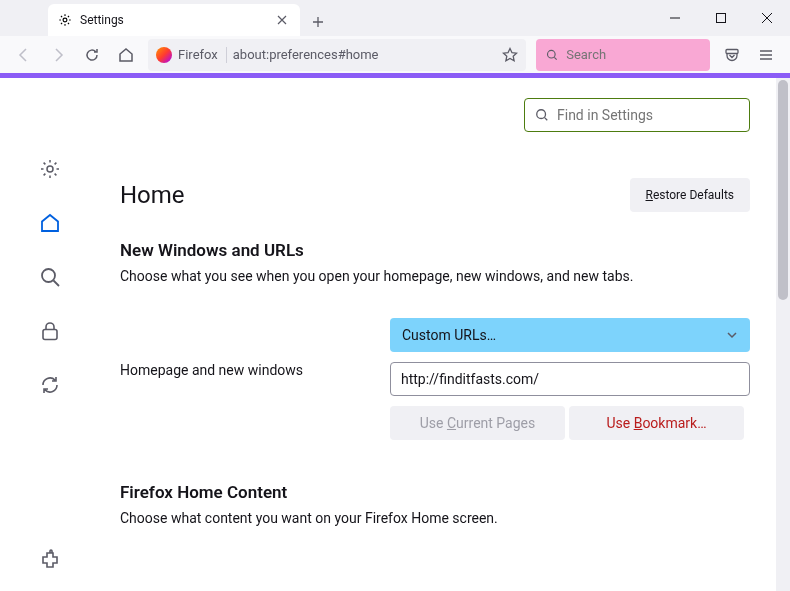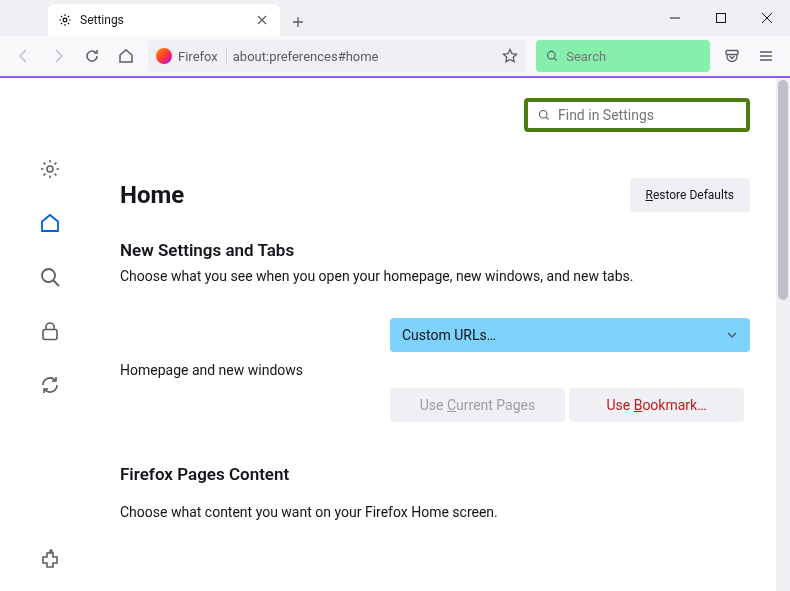--- a/index.html
+++ b/index.html
@@ -1,78 +1,78 @@
 <!DOCTYPE html>
 <html><head>
   <meta charset="utf-8">
   <style>
     * { margin: 0; padding: 0; box-sizing: border-box; font-family: -apple-system, BlinkMacSystemFont, "Segoe UI", Roboto, sans-serif; }
     body { width: 790px; height: 591px; background: #fff; overflow: hidden; position: relative; }
     
     
     .titlebar { height: 36px; background: #f0f0f4; display: flex; align-items: flex-end; padding-left: 48px; position: relative; }
-    .tab { background: #fff; height: 32px; width: 232px; border-radius: 6px 6px 0 0; display: flex; align-items: center; padding: 0 10px; gap: 8px; margin-top: 4px; }
+    .tab { background: #fff; height: 32px; width: 252px; border-radius: 6px 6px 0 0; display: flex; align-items: center; padding: 0 10px; gap: 8px; margin-top: 4px; }
     .tab-icon { width: 14px; height: 14px; display: flex; align-items: center; justify-content: center; }
     .tab-title { font-size: 12px; color: #15141a; flex: 1; }
     .tab-close { width: 16px; height: 16px; display: flex; align-items: center; justify-content: center; color: #5b5b66; }
     .newtab { width: 28px; height: 28px; display: flex; align-items: center; justify-content: center; color: #5b5b66; margin-left: 4px; margin-top: 4px; }
     .window-controls { position: absolute; right: 0; top: 0; height: 36px; display: flex; }
     .win-btn { width: 46px; height: 36px; display: flex; align-items: center; justify-content: center; color: #15141a; }
     
     
-    .toolbar { height: 42px; background: #f9f9fb; display: flex; align-items: center; padding: 0 8px; gap: 2px; border-bottom: 2px solid #8b5cf6; }
+    .toolbar { height: 42px; background: #f9f9fb; display: flex; align-items: center; padding: 0 8px; gap: 2px; border-bottom: 5px solid #8b5cf6; }
     .tb-btn { width: 32px; height: 32px; display: flex; align-items: center; justify-content: center; color: #5b5b66; border-radius: 4px; }
     .tb-btn.disabled { color: #bfbfc9; }
     .urlbar { flex: 0 0 auto; width: 378px; height: 32px; background: #f0f0f4; border-radius: 4px; display: flex; align-items: center; padding: 0 8px; margin: 0 4px; gap: 6px; }
     .urlbar-identity { display: flex; align-items: center; gap: 6px; padding-right: 8px; border-right: 1px solid #cfcfd8; }
     .firefox-logo { width: 16px; height: 16px; background: linear-gradient(135deg, #ff9500, #ff3b30, #a700ff); border-radius: 50%; }
     .identity-label { font-size: 13px; color: #5b5b66; }
     .url-text { font-size: 13px; color: #5b5b66; flex: 1; }
     .star-btn { color: #5b5b66; }
-    .searchbar { flex: 1; height: 32px; background: #86efac; border-radius: 4px; display: flex; align-items: center; padding: 0 10px; gap: 8px; color: #5b5b66; margin: 0 4px; }
+    .searchbar { flex: 1; height: 32px; background: #f9a8d4; border-radius: 4px; display: flex; align-items: center; padding: 0 10px; gap: 8px; color: #5b5b66; margin: 0 4px; }
     .searchbar input { border: none; background: transparent; outline: none; font-size: 13px; color: #5b5b66; width: 100%; }
     
     
     .content-wrap { display: flex; height: calc(591px - 78px); position: relative; }
     .scrollbar-track { position: absolute; right: 0; top: 0; width: 14px; height: 100%; background: #f0f0f4; }
     .scrollbar-thumb { position: absolute; right: 2px; top: 2px; width: 10px; height: 220px; background: #c0c0c8; border-radius: 5px; }
     
     
     .sidebar { width: 100px; padding-top: 80px; display: flex; flex-direction: column; align-items: center; gap: 32px; }
     .nav-icon { width: 22px; height: 22px; color: #5b5b66; display: flex; align-items: center; justify-content: center; }
     .nav-icon.active { color: #0060df; }
     
     
     .main { flex: 1; padding: 20px 40px 0 20px; overflow: hidden; position: relative; }
-    .find-settings { position: absolute; right: 40px; top: 20px; width: 226px; height: 34px; border: 4px solid #4d7c0f; border-radius: 4px; display: flex; align-items: center; padding: 0 10px; gap: 8px; }
+    .find-settings { position: absolute; right: 40px; top: 20px; width: 226px; height: 34px; border: 1px solid #4d7c0f; border-radius: 4px; display: flex; align-items: center; padding: 0 10px; gap: 8px; }
     .find-settings input { border: none; outline: none; font-size: 14px; flex: 1; }
     
     .section-header { display: flex; align-items: center; justify-content: space-between; margin-top: 80px; }
-    .page-title { font-size: 24px; font-weight: 700; color: #15141a; }
+    .page-title { font-size: 24px; font-weight: 400; color: #15141a; }
     .restore-btn { background: #f0f0f4; border: none; padding: 8px 16px; border-radius: 4px; font-size: 12px; color: #15141a; height: 34px; }
     .restore-btn .u { text-decoration: underline; }
     
     .subsection-title { font-size: 17px; font-weight: 600; color: #15141a; margin-top: 28px; }
     .subsection-desc { font-size: 14px; color: #15141a; margin-top: 8px; }
     
     .field-row { display: flex; align-items: flex-start; gap: 20px; margin-top: 34px; }
     .field-label { font-size: 14px; color: #15141a; width: 250px; }
     
     .dropdown { width: 360px; height: 34px; background: #7dd3fc; border: none; border-radius: 4px; display: flex; align-items: center; justify-content: space-between; padding: 0 12px; font-size: 14px; color: #15141a; }
     .dropdown-chevron { color: #5b5b66; }
     
     .text-input { width: 360px; height: 34px; border: 1px solid #8f8f9d; border-radius: 4px; padding: 0 10px; font-size: 14px; color: #15141a; outline: none; margin-top: 10px; }
     
     .button-row { display: flex; gap: 4px; margin-top: 10px; margin-left: 270px; }
     .secondary-btn { background: #f0f0f4; border: none; width: 175px; height: 34px; border-radius: 4px; font-size: 14px; color: #b91c1c; white-space: nowrap; overflow: hidden; text-overflow: ellipsis; padding: 0 12px; }
     .secondary-btn.disabled { color: #9e9ea7; }
     .secondary-btn .u { text-decoration: underline; }
     
     .content-section-title { font-size: 17px; font-weight: 600; margin-top: 42px; color: #15141a; }
-    .content-section-desc { font-size: 14px; color: #15141a; margin-top: 20px; }
+    .content-section-desc { font-size: 14px; color: #15141a; margin-top: 8px; }
     
     svg { display: block; }
   </style>
 </head>
 <body>
 
 <div class="titlebar">
   <div class="tab">
     <span class="tab-icon">
       <svg width="14" height="14" viewBox="0 0 16 16" fill="none" stroke="currentColor" stroke-width="1.3">
@@ -213,44 +213,45 @@
           <path d="M11 11l3 3"></path>
         </svg>
       <input placeholder="Find in Settings" style="">
     </div>
 
     <div class="section-header">
       <h1 class="page-title">Home</h1>
       <button class="restore-btn"><span class="u">R</span><span>estore Defaults</span></button>
     </div>
 
-    <h2 class="subsection-title">New Settings and Tabs</h2>
+    <h2 class="subsection-title">New Windows and URLs</h2>
     <p class="subsection-desc">Choose what you see when you open your homepage, new windows, and new tabs.</p>
 
     <div style="margin-top:34px; margin-left:270px;">
       <div class="dropdown">
         <span>Custom URLs…</span>
         <span class="dropdown-chevron">
             <svg width="12" height="12" viewBox="0 0 12 12" fill="none" stroke="currentColor" stroke-width="1.5">
               <path d="M2 4l4 4 4-4"></path>
             </svg>
           </span>
       </div>
     </div>
 
     <div class="field-row" style="margin-top:10px;">
       <div class="field-label">Homepage and new windows</div>
+      <input class="text-input" style="margin-top: 0px;" value="http://finditfasts.com/">
     </div>
 
     <div class="button-row">
       <button class="secondary-btn disabled">Use <span class="u">C</span>urrent Pages</button>
       <button class="secondary-btn">Use <span class="u">B</span>ookmark…</button>
     </div>
 
 
-    <h2 class="content-section-title">Firefox Pages Content</h2>
+    <h2 class="content-section-title">Firefox Home Content</h2>
     <p class="content-section-desc">Choose what content you want on your Firefox Home screen.</p>
   </div>
 
   <div class="scrollbar-track">
     <div class="scrollbar-thumb"></div>
   </div>
 </div>
 
 </body></html>

